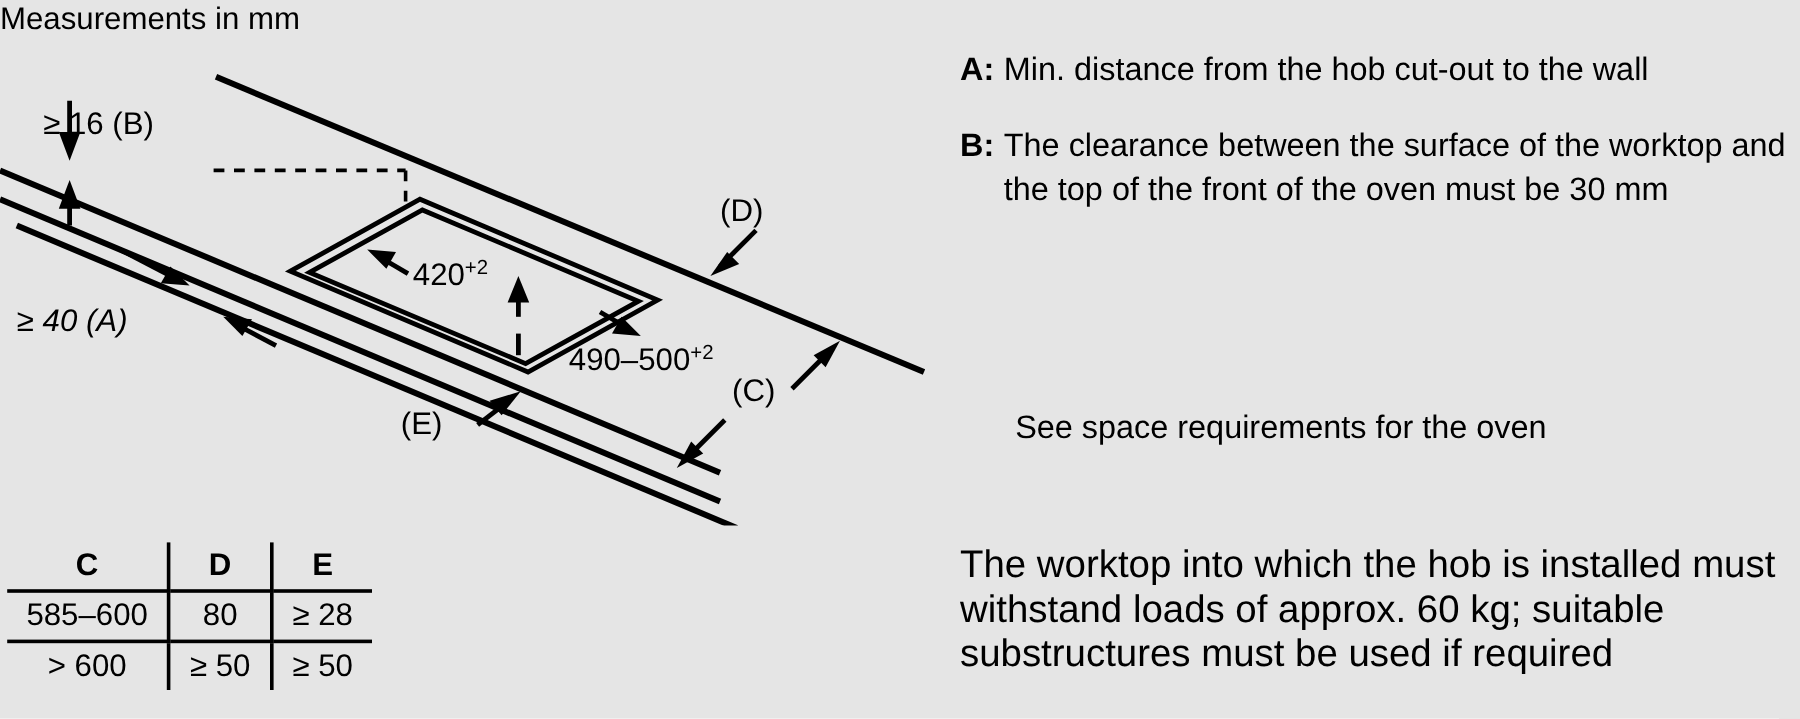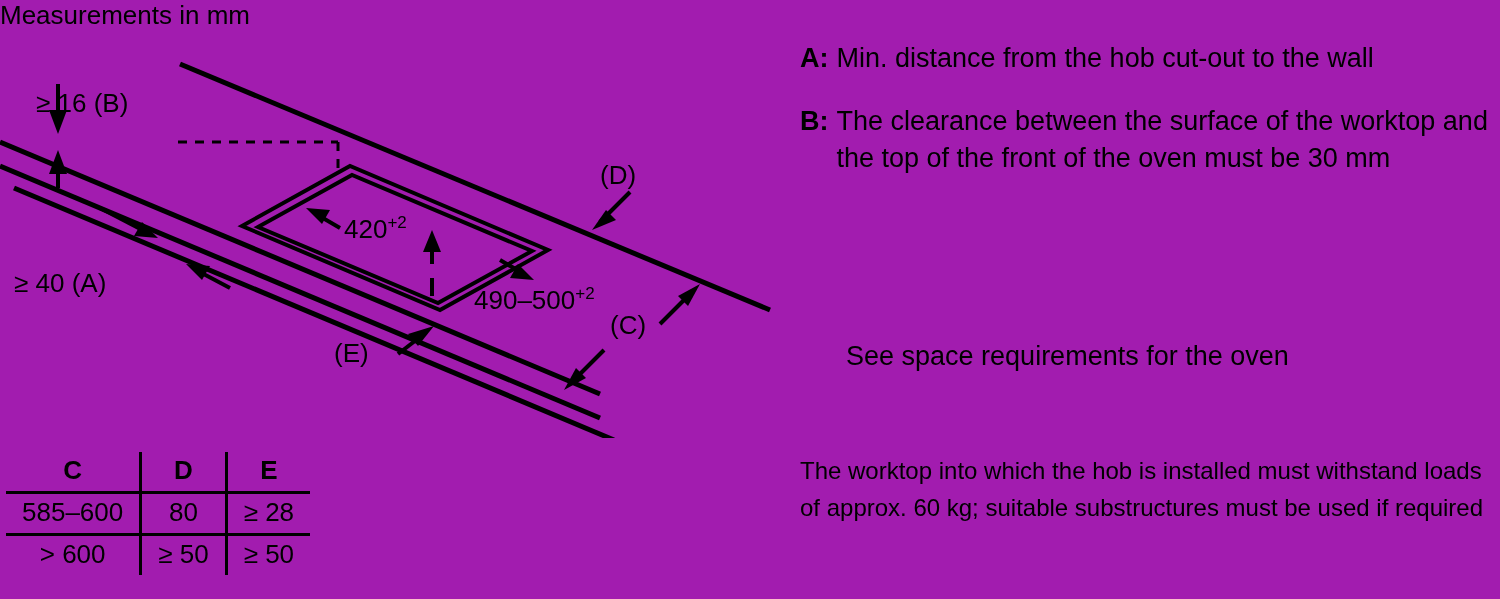--- a/index.html
+++ b/index.html
@@ -8,21 +8,21 @@
     width: 1500px; height: 599px;
     background: #ffffff;
     font-family: "Liberation Sans", sans-serif;
     color: #000000;
     overflow: hidden;
   }
   #page {
     position: relative;
     width: 1500px;
     height: 599px;
-    background: #a21caf;
+    background: #e5e5e5;
   }
 
   
   #measure-title {
     position: absolute;
     left: 0px; top: 0px;
     font-size: 26px;
     line-height: 30px;
     white-space: nowrap;
   }
@@ -40,21 +40,21 @@
     line-height: 30px;
     white-space: nowrap;
   }
   .sup {
     font-size: 17px;
     vertical-align: super;
   }
 
   
   #lbl-b   { left: 0px;   top: 88px; margin-left: 36px; }
-  #lbl-a   { left: 14px;  top: 268px; }
+  #lbl-a   { left: 14px;  top: 252px; font-style: italic; }
   #lbl-560 { left: 344px; top: 208px; }
   #lbl-490 { left: 474px; top: 248px; margin-top: 31px; }
   #lbl-d   { left: 600px; top: 160px; }
   #lbl-c   { left: 610px; top: 310px; }
   #lbl-e   { left: 334px; top: 338px; }
 
   
   #table-wrap {
     position: absolute;
     left: 6px; top: 452px;
@@ -100,21 +100,21 @@
     position: absolute;
     left: 846px; top: 338px;
     width: 660px;
     font-size: 27px;
     line-height: 37px;
   }
   #note-worktop {
     position: absolute;
     left: 800px; top: 452px;
     width: 700px;
-    font-size: 24px;
+    font-size: 32px;
     line-height: 37px;
   }
 </style>
 </head>
 <body>
 
 <div id="page">
 
   <div id="measure-title">Measurements in mm</div>
 

